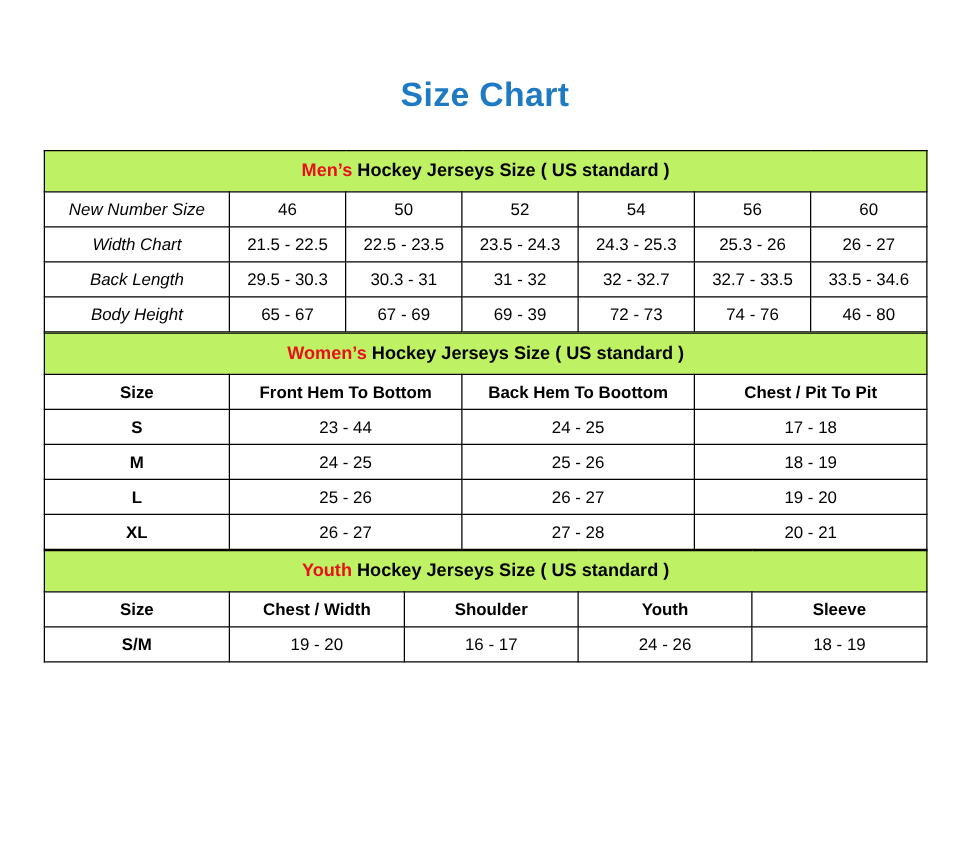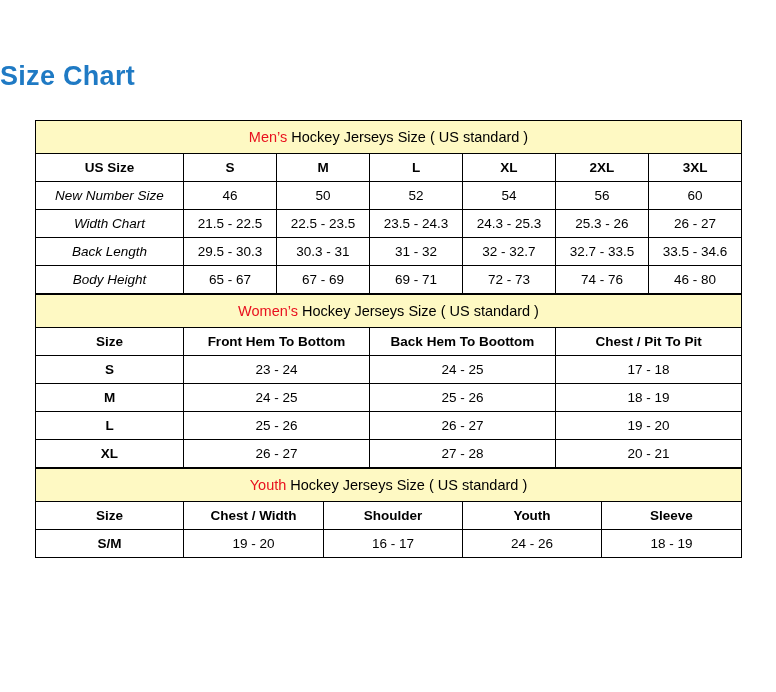--- a/index.html
+++ b/index.html
@@ -14,20 +14,21 @@
     color: #000000;
     overflow: hidden;
   }
   .page {
     position: relative;
     width: 776px;
     height: 692px;
     box-sizing: border-box;
   }
   .title {
+    text-align: center;
     color: #1f7ac4;
     font-size: 27px;
     font-weight: bold;
     letter-spacing: 0.3px;
     padding-top: 62px;
     padding-bottom: 0;
     line-height: 1.1;
   }
   .tables-wrap {
     margin: 0 auto;
@@ -45,22 +46,22 @@
   td, th {
     border: 1px solid #000000;
     font-size: 13.5px;
     text-align: center;
     padding: 0;
     height: 27px;
     vertical-align: middle;
     font-weight: normal;
   }
   .band {
-    background: #fef9c3;
-    font-weight: normal;
+    background: #bef264;
+    font-weight: bold;
     font-size: 14.5px;
     height: 32px;
   }
   .band .accent {
     color: #e8101e;
   }
   .rowhead {
     font-weight: bold;
   }
   .colhead {
@@ -91,29 +92,20 @@
         <col style="width:93px">
         <col style="width:93px">
         <col style="width:93px">
         <col style="width:93px">
       </colgroup>
       <tbody>
         <tr>
           <td class="band" colspan="7">
             <span class="accent">Men’s</span><span> Hockey Jerseys Size ( US standard )</span>
           </td>
-        </tr>
-        <tr class="men-head">
-          <td class="colhead">US Size</td>
-          <td class="colhead">S</td>
-          <td class="colhead">M</td>
-          <td class="colhead">L</td>
-          <td class="colhead">XL</td>
-          <td class="colhead">2XL</td>
-          <td class="colhead">3XL</td>
         </tr>
         <tr>
           <td class="men-label">New Number Size</td>
           <td>46</td>
           <td>50</td>
           <td>52</td>
           <td>54</td>
           <td>56</td>
           <td>60</td>
         </tr>
@@ -132,21 +124,21 @@
           <td>30.3 - 31</td>
           <td>31 - 32</td>
           <td>32 - 32.7</td>
           <td>32.7 - 33.5</td>
           <td>33.5 - 34.6</td>
         </tr>
         <tr>
           <td class="men-label">Body Height</td>
           <td>65 - 67</td>
           <td>67 - 69</td>
-          <td>69 - 71</td>
+          <td>69 - 39</td>
           <td>72 - 73</td>
           <td>74 - 76</td>
           <td>46 - 80</td>
         </tr>
       </tbody>
     </table>
 
     <table>
       <colgroup>
         <col style="width:148px">
@@ -161,21 +153,21 @@
           </td>
         </tr>
         <tr>
           <td class="colhead">Size</td>
           <td class="colhead">Front Hem To Bottom</td>
           <td class="colhead">Back Hem To Boottom</td>
           <td class="colhead">Chest / Pit To Pit</td>
         </tr>
         <tr>
           <td class="rowhead">S</td>
-          <td>23 - 24</td>
+          <td>23 - 44</td>
           <td>24 - 25</td>
           <td>17 - 18</td>
         </tr>
         <tr>
           <td class="rowhead">M</td>
           <td>24 - 25</td>
           <td>25 - 26</td>
           <td>18 - 19</td>
         </tr>
         <tr>

